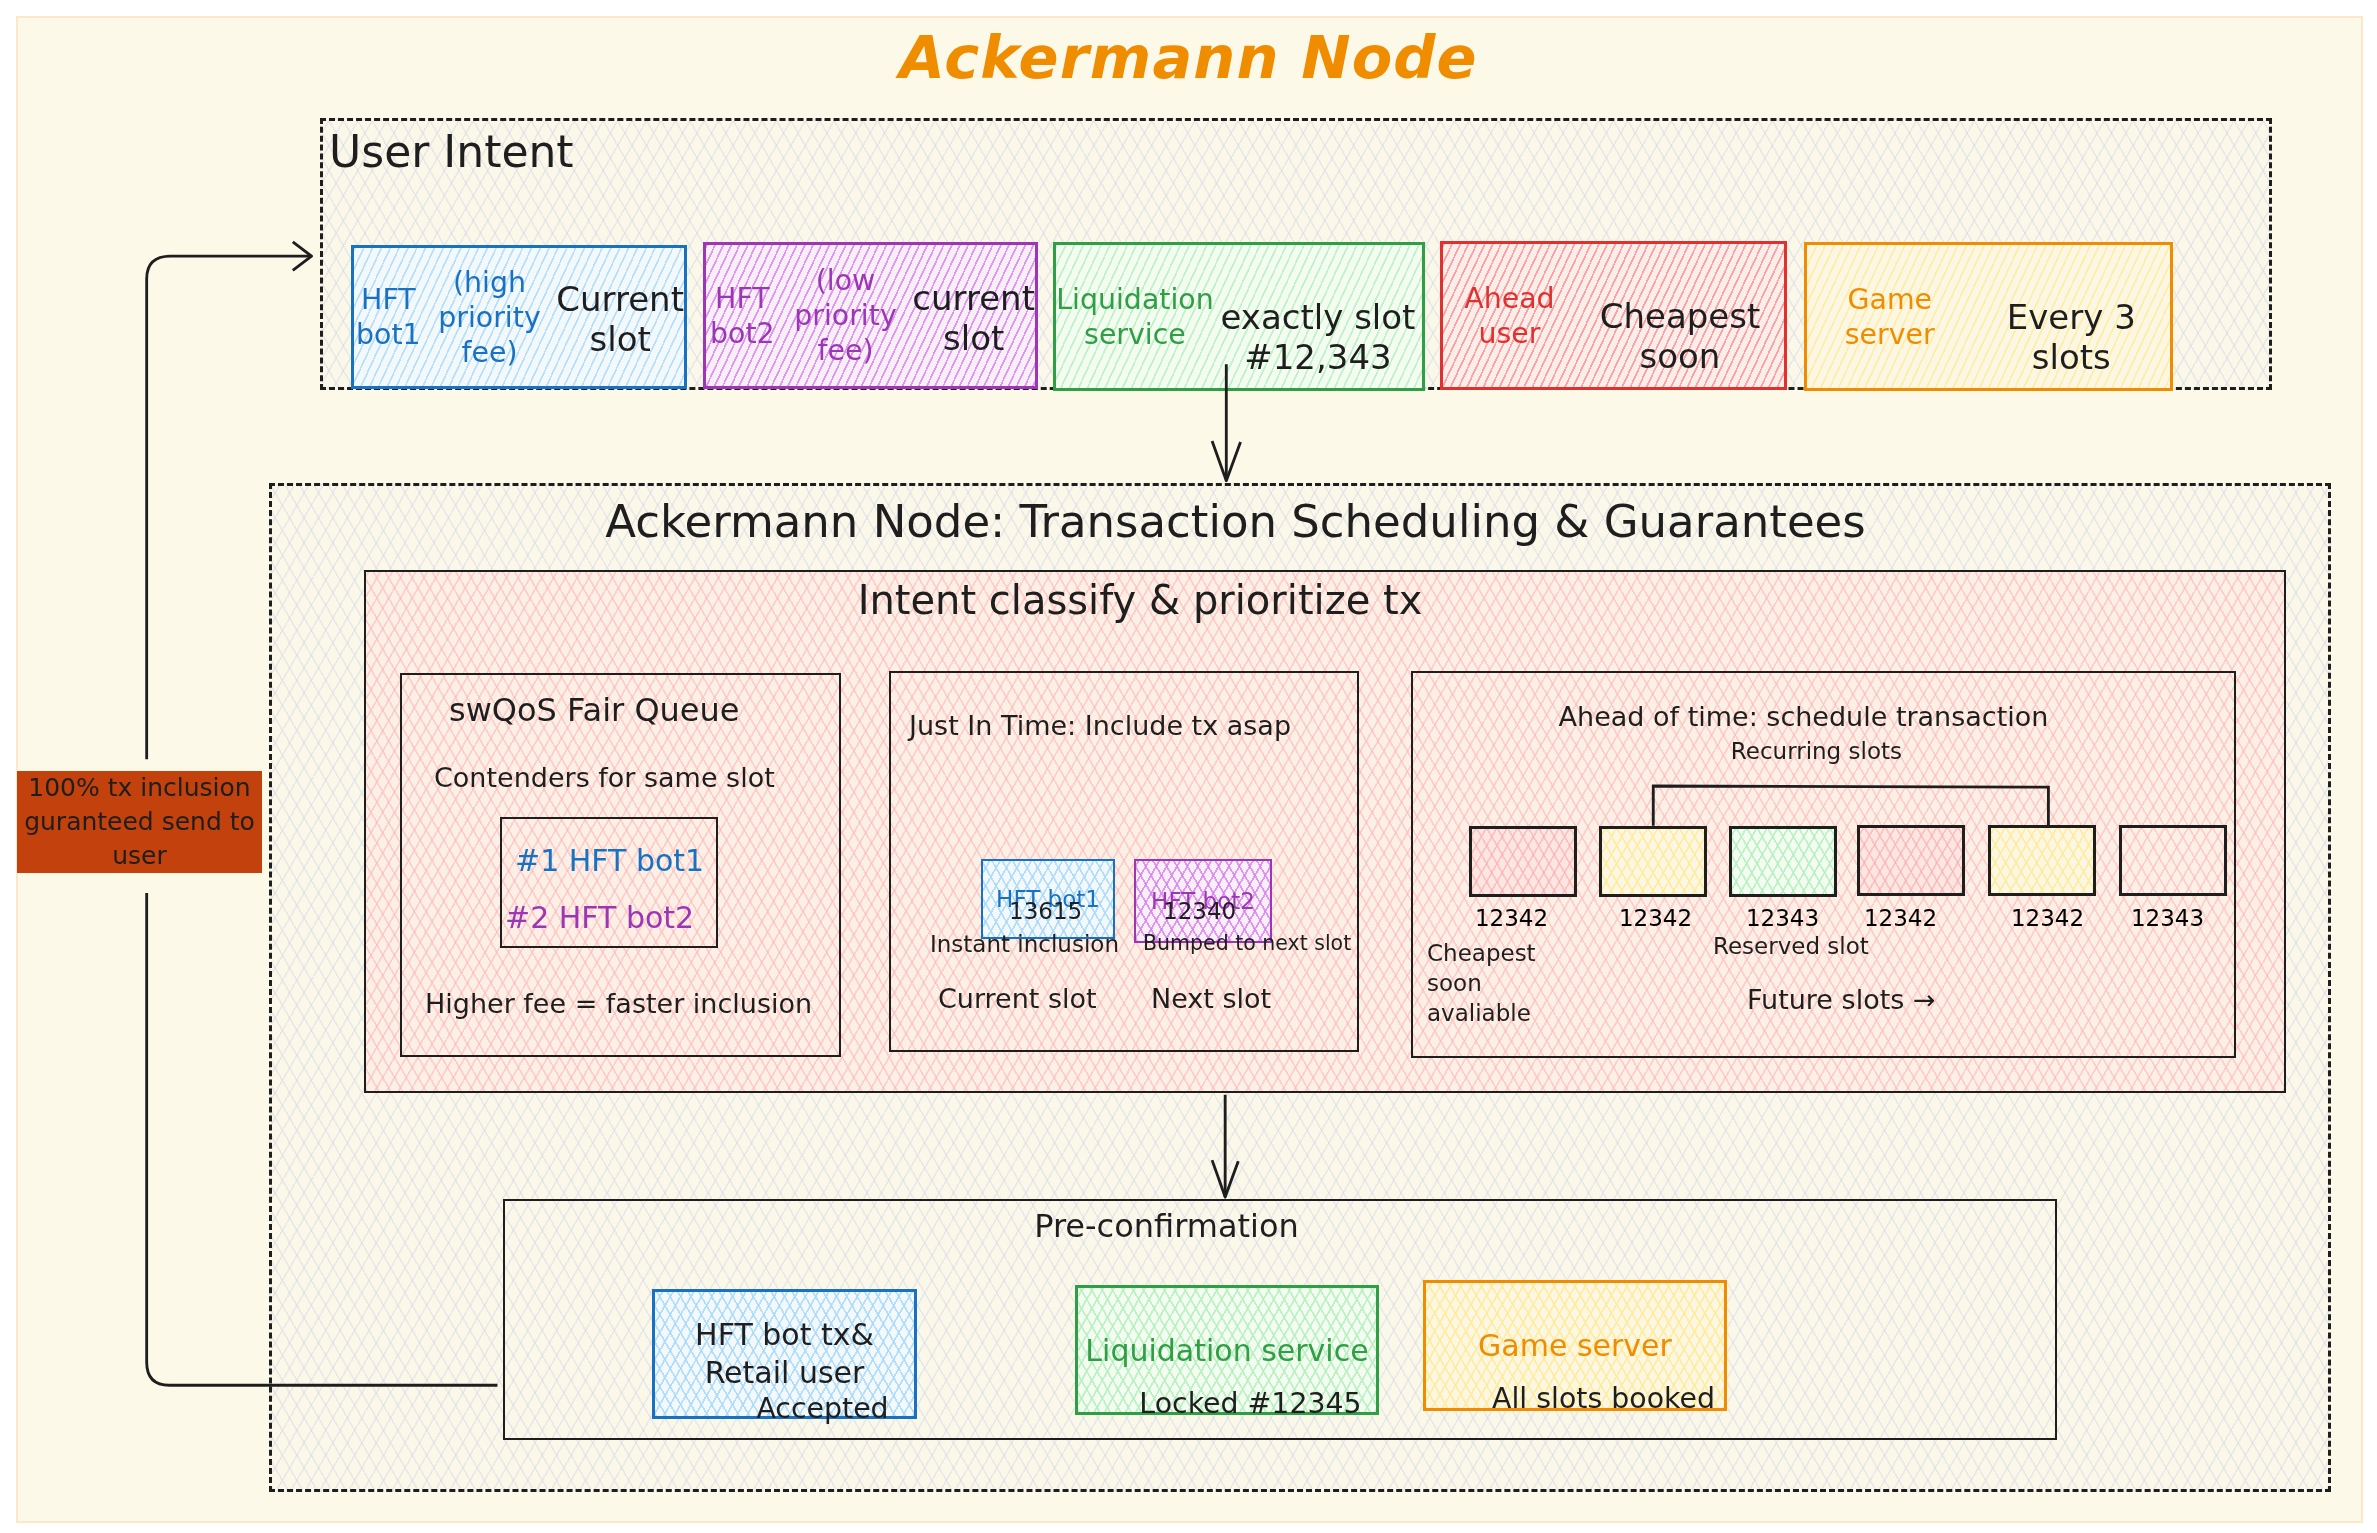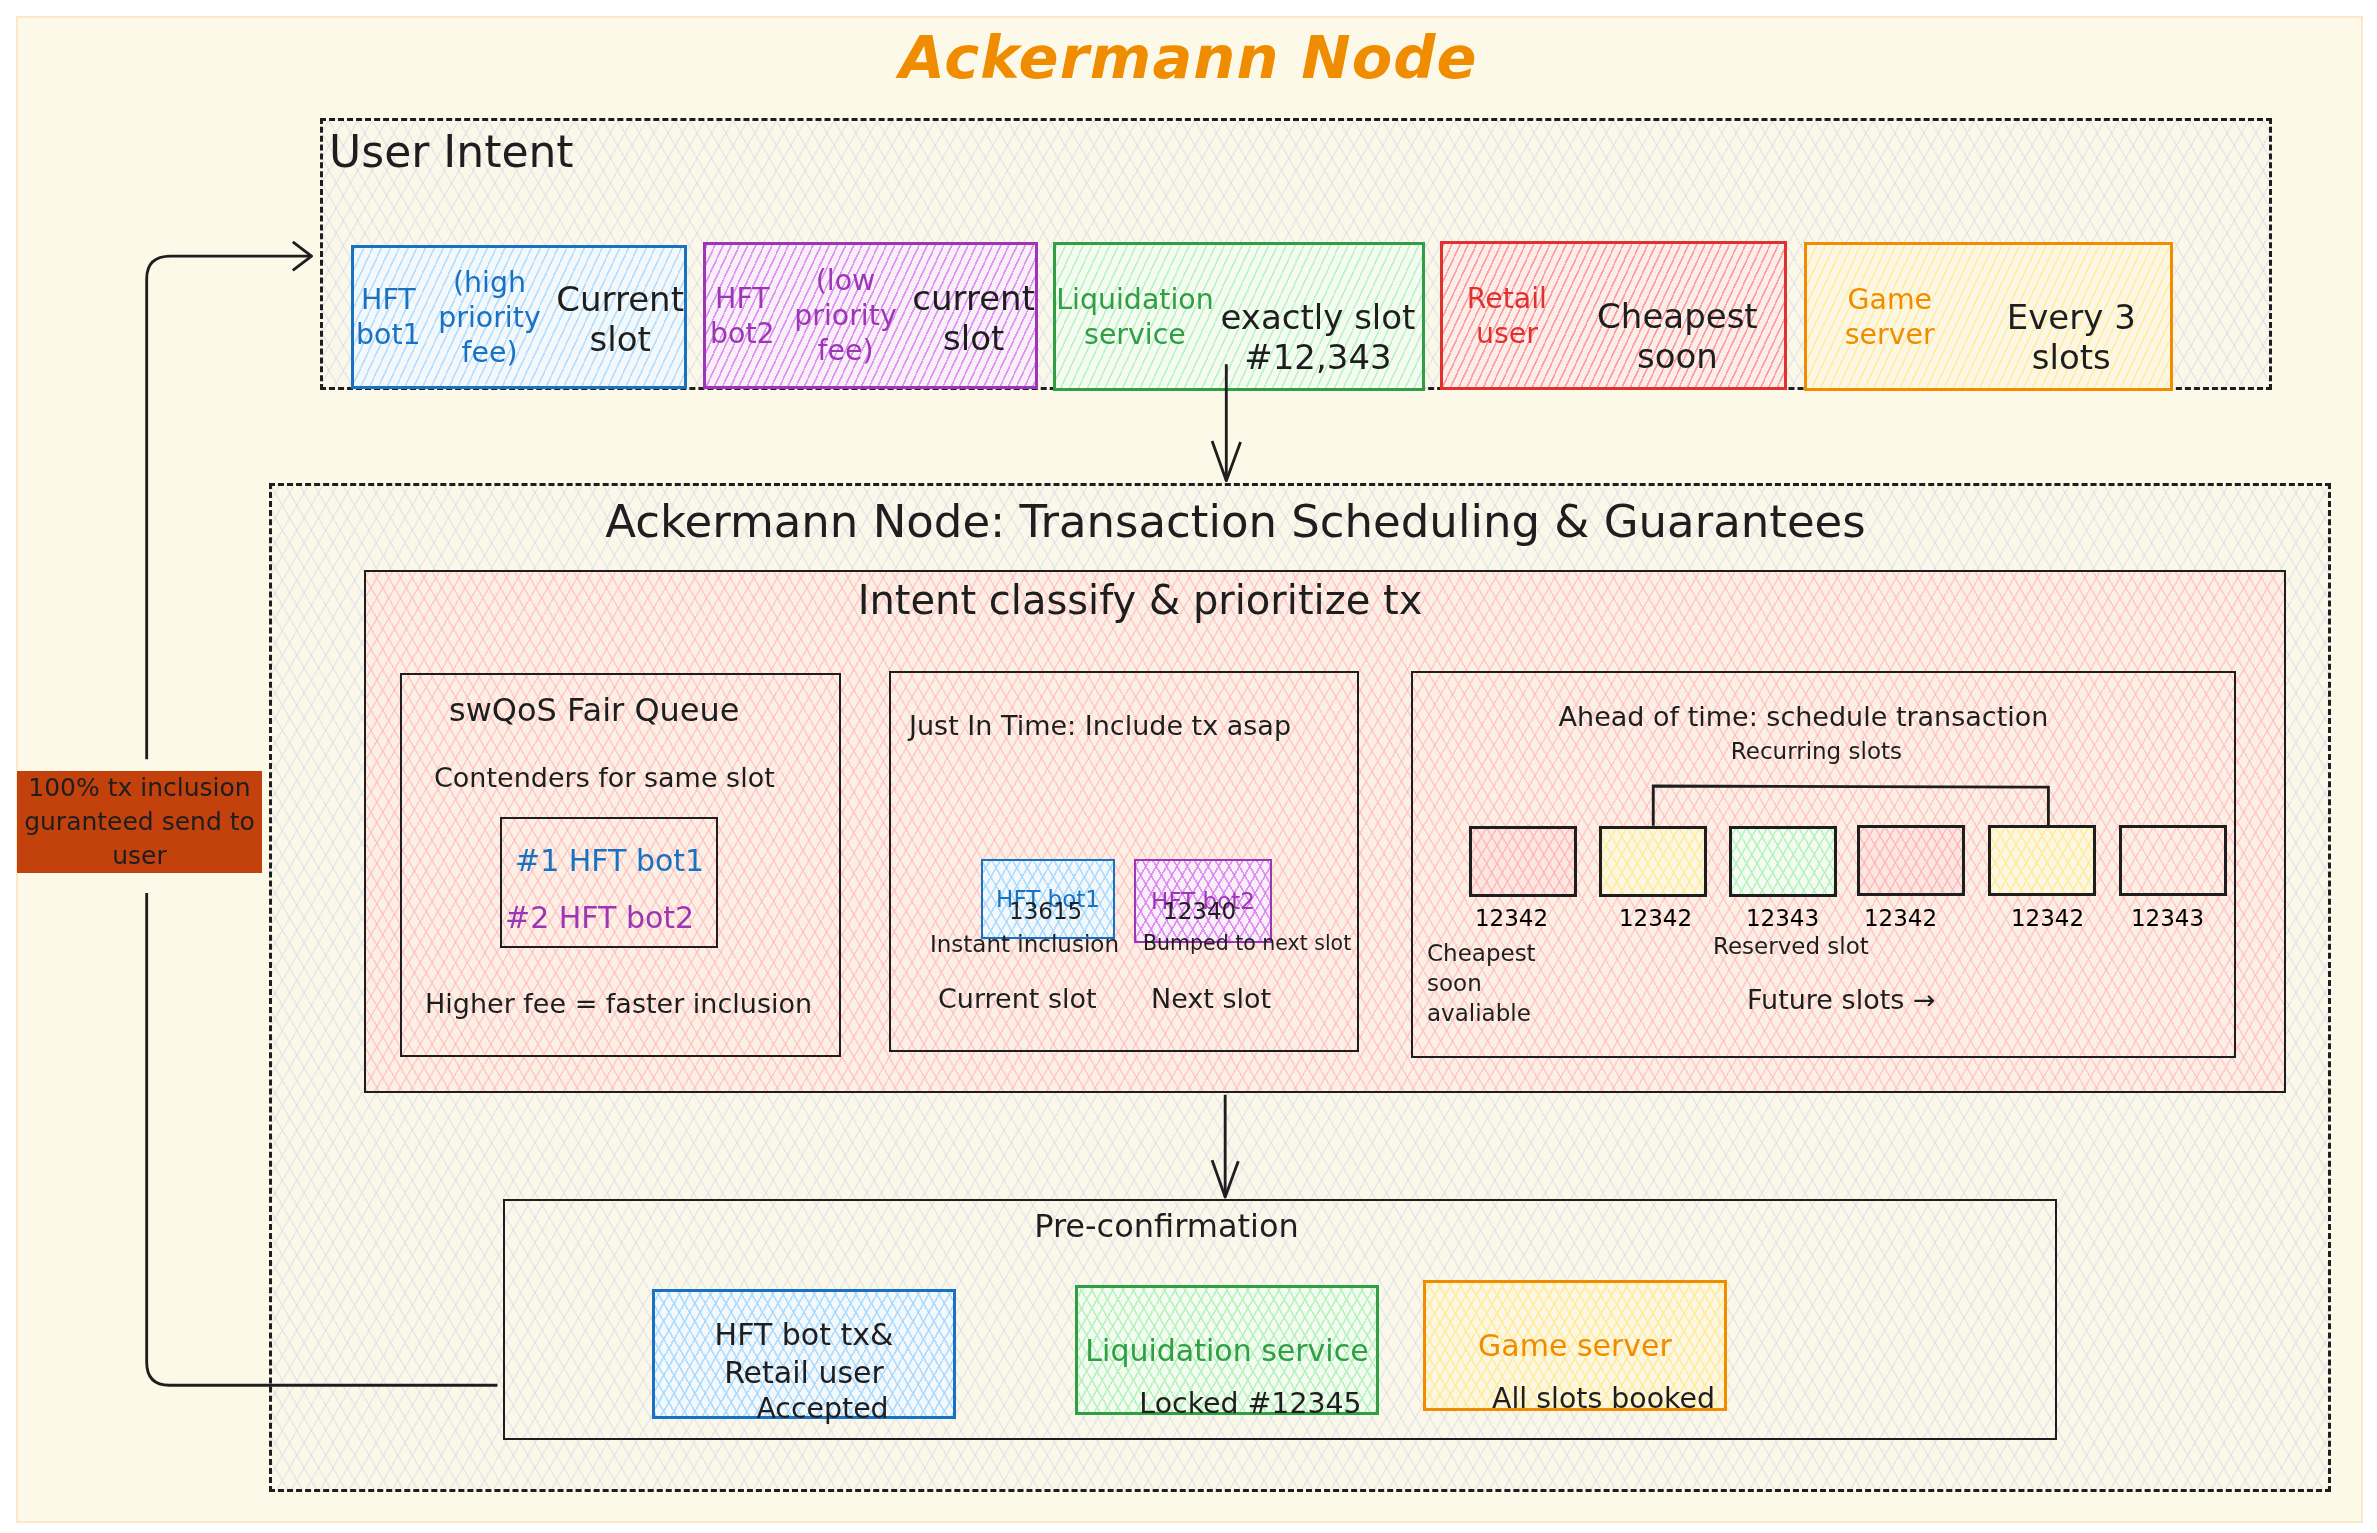--- a/index.html
+++ b/index.html
@@ -84,21 +84,21 @@
 <div class="abs card hatch-purple" style="left:703px; top:206px; width:335px; height:147px;">
   <div class="t1 purple">HFT bot2</div>
   <div class="t1 purple">(low priority fee)</div>
   <div class="t2" style="margin-top:4.5px;">current slot</div>
 </div>
 <div class="abs card hatch-green" style="left:1053px; top:206px; width:372px; height:149px;">
   <div class="t1 green">Liquidation service</div>
   <div class="t2" style="margin-top:40px;">exactly slot #12,343</div>
 </div>
 <div class="abs card hatch-red" style="left:1440px; top:205px; width:347px; height:149px;">
-  <div class="t1 red">Retail user</div>
+  <div class="t1 red">Ahead user</div>
   <div class="t2" style="margin-top:40px;">Cheapest soon</div>
 </div>
 <div class="abs card hatch-orange" style="left:1804px; top:206px; width:369px; height:149px;">
   <div class="t1 orange">Game server</div>
   <div class="t2" style="margin-top:40px;">Every 3 slots</div>
 </div>
 
 <div class="abs dashed" style="left:269px; top:483px; width:2062px; height:1009px;"></div>
 <div class="abs section-label" style="left:0; width:2377px; top:495px; text-align:center; padding-left:94px; box-sizing:border-box; font-size:45px;">Ackermann Node: Transaction Scheduling &amp; Guarantees</div>
 
@@ -146,21 +146,21 @@
 <div class="abs slot-label" style="left:1985px; top:905px;">12342</div>
 <div class="abs slot-label" style="left:2105px; top:905px;">12343</div>
 
 <div class="abs txt-sm" style="left:1427px; top:938px; width:125px; white-space:normal; line-height:30px;">Cheapest soon avaliable</div>
 <div class="abs txt-sm" style="left:1713px; top:933px;">Reserved slot</div>
 <div class="abs txt-md" style="left:1747px; top:984px;">Future slots →</div>
 
 <div class="abs plain-box" style="left:503px; top:1199px; width:1554px; height:241px;"></div>
 <div class="abs txt" style="left:503px; width:1554px; top:1207px; text-align:center; padding-right:227px; box-sizing:border-box; font-size:32px;">Pre-confirmation</div>
 
-<div class="abs card cross-blue" style="left:652px; top:1253px; width:304px; height:130px;">
+<div class="abs card cross-blue" style="left:652px; top:1253px; width:265px; height:130px;">
   <div class="txt" style="white-space:normal; width:182px; line-height:38px; font-size:30px;">HFT bot tx&amp; Retail user</div>
 </div>
 <div class="abs card cross-green" style="left:1075px; top:1249px; width:304px; height:130px;">
   <div class="txt green">Liquidation service</div>
 </div>
 <div class="abs card cross-orange" style="left:1423px; top:1244px; width:304px; height:131px;">
   <div class="txt orange">Game server</div>
 </div>
 
 <div class="abs txt" style="left:652px; width:341px; top:1392px; text-align:center; font-size:28.4px;">Accepted</div>

